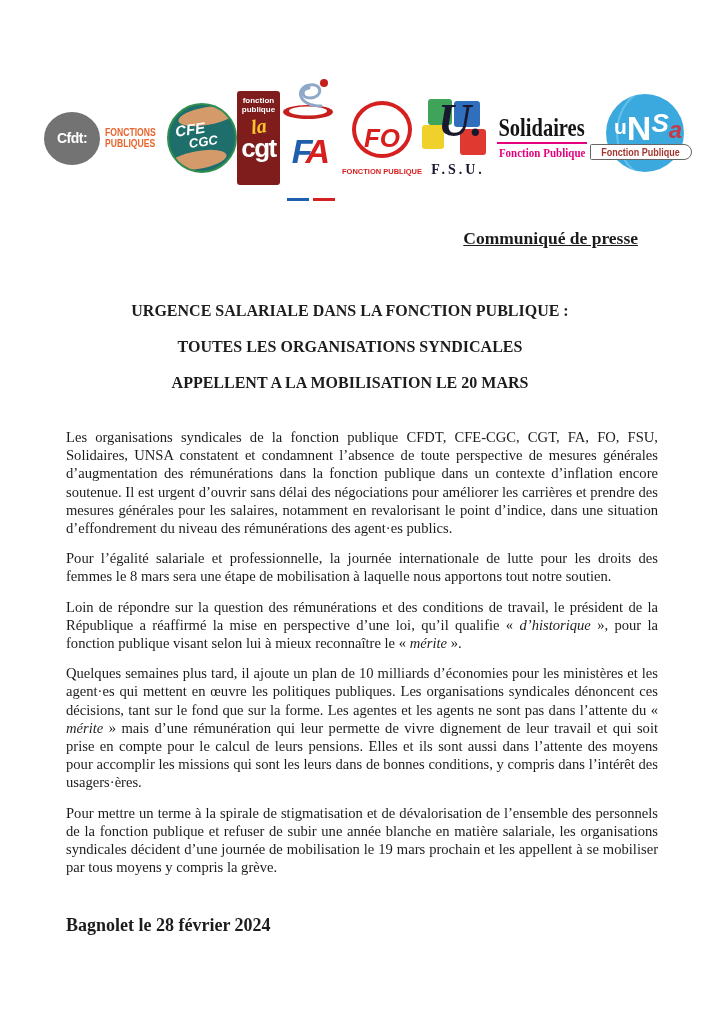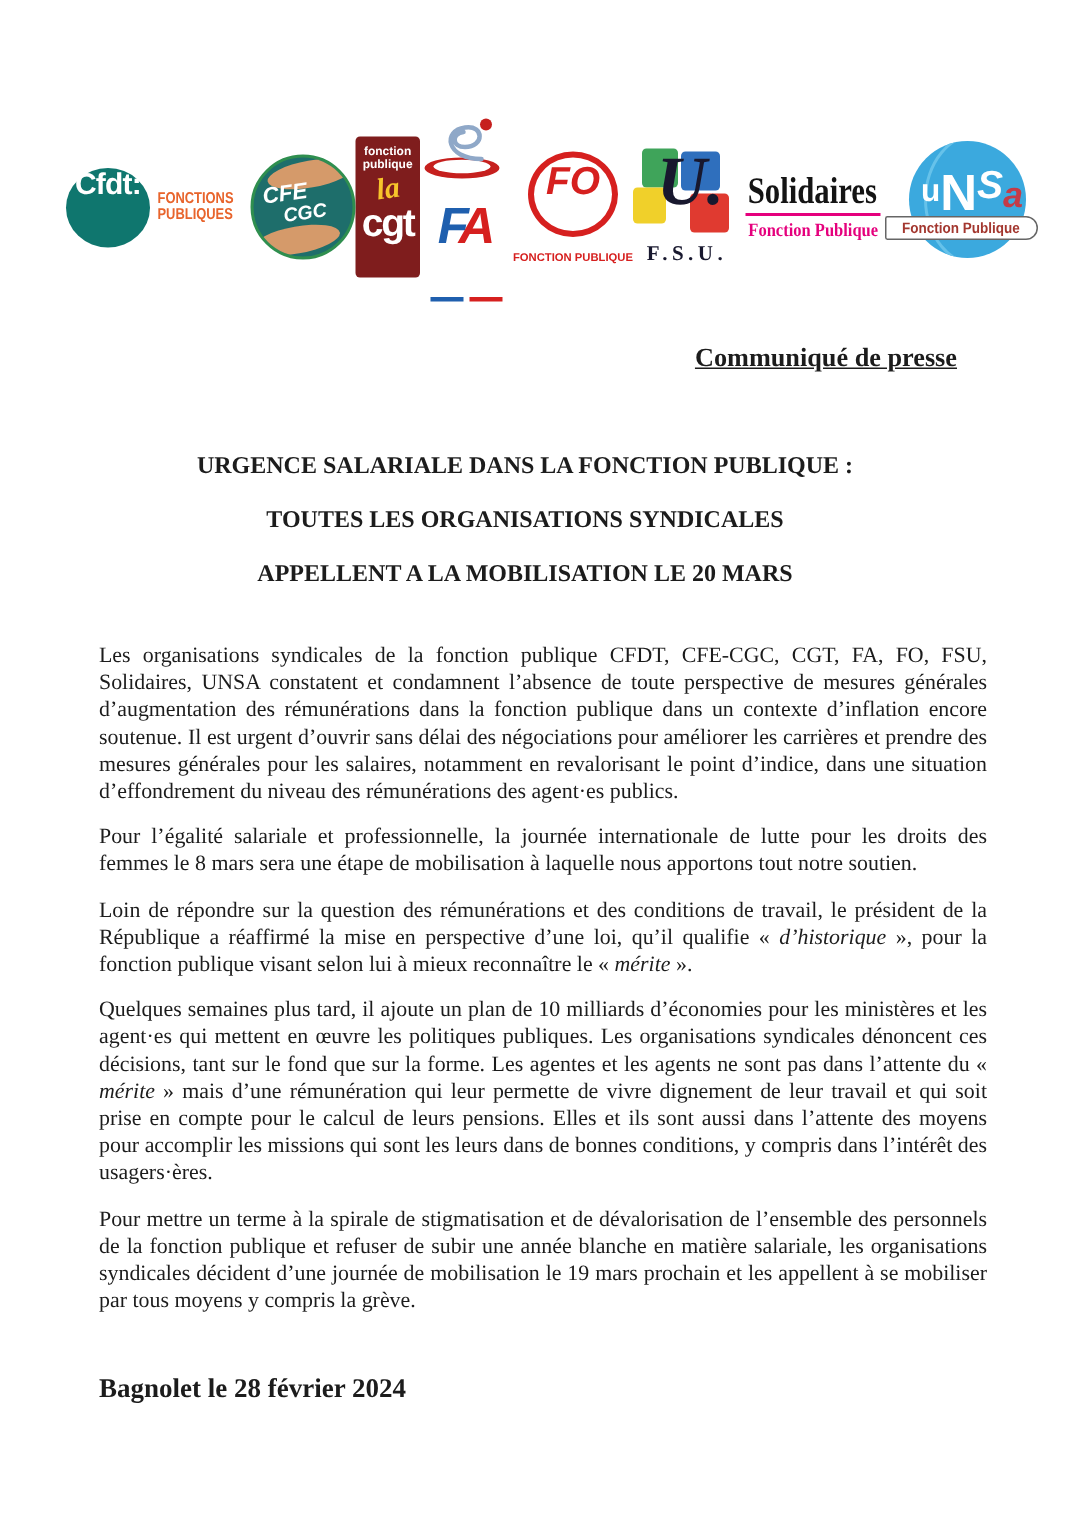--- a/index.html
+++ b/index.html
@@ -6,23 +6,23 @@
   .page{
     position:relative;width:724px;height:1024px;margin:0 auto;background:#ffffff;
     font-family:"Liberation Serif",serif;color:#1c1c1c;overflow:hidden;
   }
   
   .logos-row{position:absolute;top:88px;left:44px;width:648px;height:100px;
     display:flex;align-items:center;justify-content:space-between;}
   .logo{display:flex;flex-direction:column;align-items:center;}
   
   .logo-cfdt{flex-direction:row;gap:5px;}
-  .cfdt-circle{width:56px;height:53px;border-radius:50%;background:#0f766e;color:#fff;
-    display:flex;align-items:flex-start;justify-content:center;
-    font-family:"Liberation Sans",sans-serif;font-weight:bold;font-size:20px;letter-spacing:-0.5px;}
+  .cfdt-circle{width:56px;height:53px;border-radius:50%;background:#737373;color:#fff;
+    display:flex;align-items:center;justify-content:center;
+    font-family:"Liberation Sans",sans-serif;font-weight:bold;font-size:14px;letter-spacing:-0.5px;}
   .cfdt-side{color:#E8642C;font-family:"Liberation Sans",sans-serif;font-weight:bold;
     font-size:10.5px;line-height:11.5px;transform:scaleX(0.82);transform-origin:left center;}
   
   .cfecgc-circle{position:relative;width:70px;height:70px;border-radius:50%;
     background:#1E6E6B;border:2px solid #2F8F4F;overflow:hidden;box-sizing:border-box;}
   .cfecgc-hand{position:absolute;width:58px;height:18px;background:#D59A6A;border-radius:50%;}
   .hand-top{top:2px;left:9px;transform:rotate(-10deg);}
   .hand-bottom{bottom:2px;left:0px;transform:rotate(-10deg);}
   .cfecgc-text{position:absolute;top:17px;left:7px;color:#fff;font-style:italic;font-weight:bold;
     font-family:"Liberation Sans",sans-serif;font-size:15px;line-height:14px;transform:rotate(-8deg);}
@@ -39,21 +39,21 @@
   .logo-fa{width:66px;gap:29px;}
   .fa-letters{margin-top:-16px;font-family:"Liberation Sans",sans-serif;
     font-style:italic;font-weight:bold;font-size:34px;line-height:34px;}
   .fa-f{color:#1F5FAE;}
   .fa-a{color:#D6201F;margin-left:-7px;}
   .fa-bars{display:flex;gap:4px;margin-top:1px;}
   .bar-blue{width:22px;height:3px;background:#1F5FAE;}
   .bar-red{width:22px;height:3px;background:#D6201F;}
   
   .fo-circle{width:60px;height:57px;border-radius:50%;border:4px solid #D6201F;
-    display:flex;align-items:flex-start;justify-content:center;box-sizing:border-box;}
+    display:flex;align-items:flex-end;justify-content:center;box-sizing:border-box;}
   .fo-main{color:#D6201F;font-family:"Liberation Sans",sans-serif;
     font-weight:bold;font-style:italic;font-size:26px;}
   .fo-caption{margin-top:9px;color:#D6201F;font-family:"Liberation Sans",sans-serif;
     font-size:7.5px;font-weight:bold;white-space:nowrap;}
   
   .fsu-squares{position:relative;width:72px;height:60px;}
   .sq{position:absolute;border-radius:3px;}
   .sq-green{left:6px;top:0;width:24px;height:26px;background:#3FA45A;}
   .sq-blue{left:32px;top:2px;width:26px;height:26px;background:#2F6FBD;}
   .sq-yellow{left:0;top:26px;width:22px;height:24px;background:#F0D02A;}

